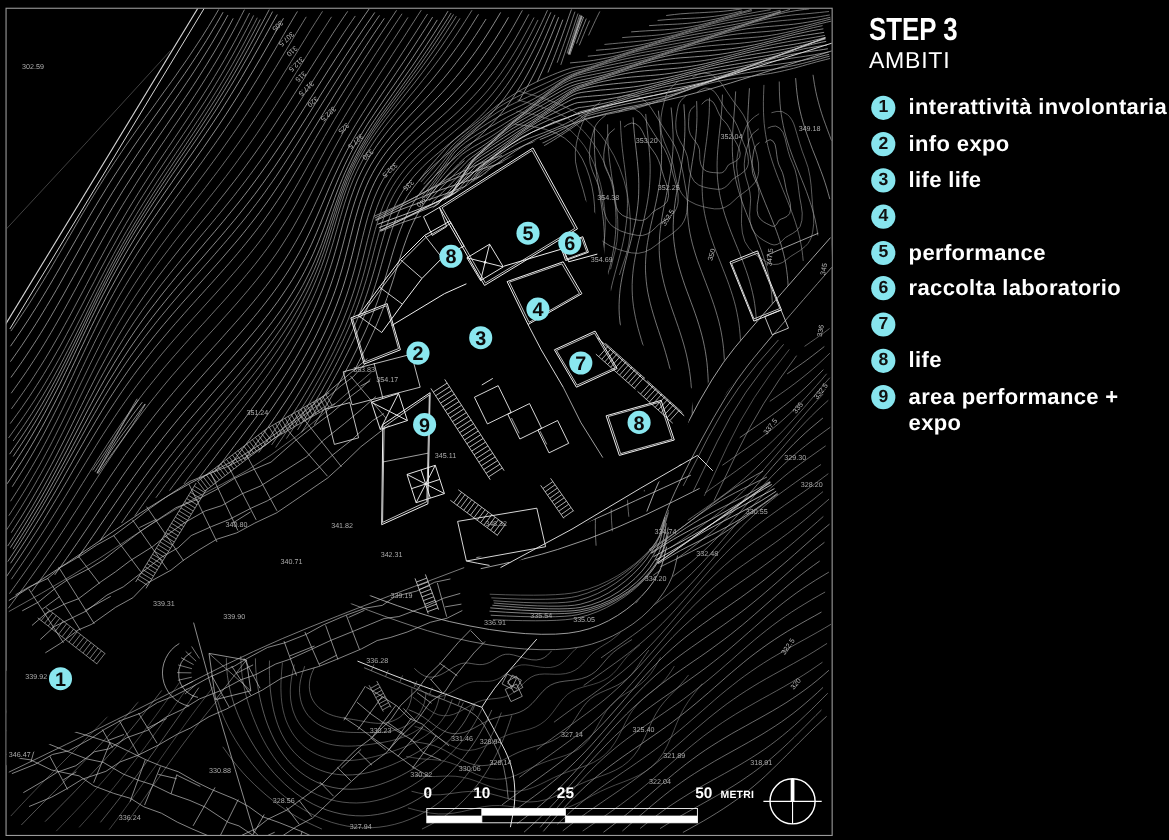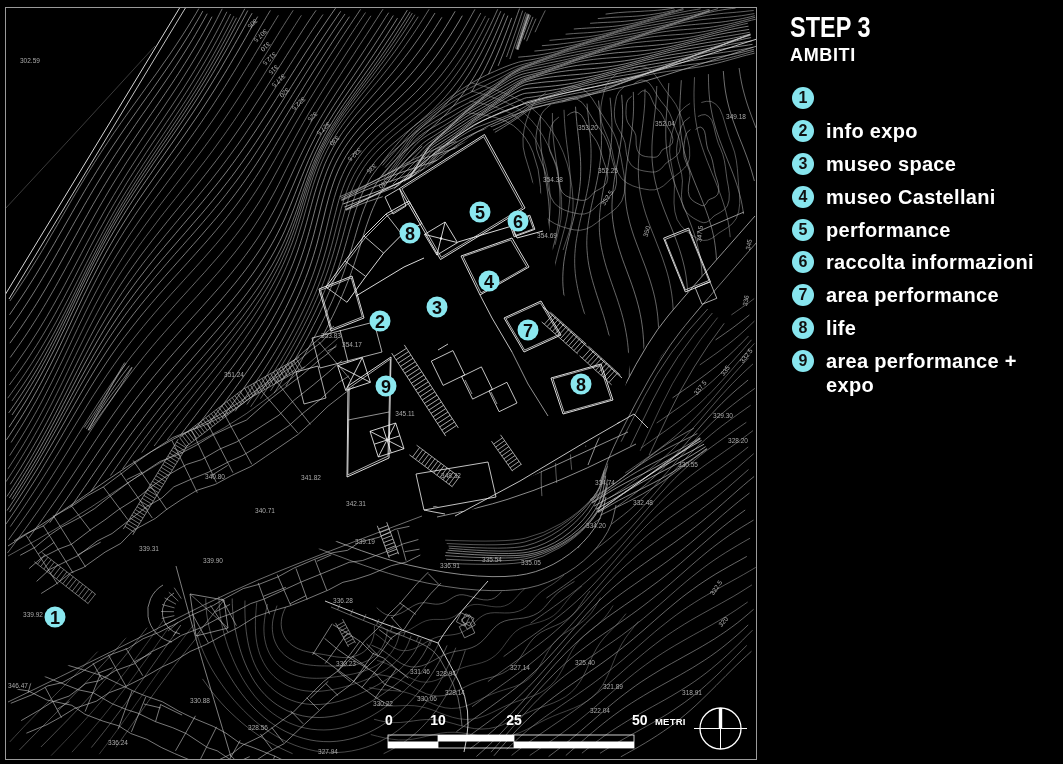--- a/index.html
+++ b/index.html
@@ -1,20 +1,20 @@
 <!DOCTYPE html>
 <html><head>
 <meta charset="utf-8">
 <style>
 html,body{margin:0;padding:0;background:#000;width:1063px;height:764px;overflow:hidden;}
 #stage{position:relative;width:1063px;height:764px;background:#000;font-family:"Liberation Sans",sans-serif;}
 #map{position:absolute;left:0;top:0;}
 #panel{position:absolute;left:788px;top:0;width:275px;height:550px;color:#fff;}
 .t1{position:absolute;left:2px;top:13px;font-size:29px;font-weight:bold;line-height:29px;transform:scaleX(0.81);transform-origin:left center;white-space:nowrap;}
-.t2{position:absolute;left:2px;top:46px;font-size:18px;font-weight:bold;line-height:19px;letter-spacing:0.65px;white-space:nowrap;}
+.t2{position:absolute;left:2px;top:46px;font-size:21px;font-weight:normal;line-height:19px;letter-spacing:0.65px;white-space:nowrap;}
 .item{position:absolute;left:0;width:275px;height:33px;}
 .badge{position:absolute;left:4px;top:5.4px;width:22px;height:22px;background:#87e5ee;border-radius:50%;color:#101010;font-weight:bold;font-size:16px;text-align:center;line-height:22px;}
 .lab{position:absolute;left:38px;top:4.4px;font-size:20px;font-weight:bold;line-height:24.6px;letter-spacing:0.32px;white-space:nowrap;}
 </style>
 </head>
 <body>
 <div id="stage">
 
 <svg id="map" width="1063" height="764" viewBox="0 0 1063 764">
 <rect x="0" y="0" width="1063" height="764" fill="#000"></rect>
@@ -943,50 +943,49 @@
 
 <div id="panel">
 
 <div class="t1">STEP 3</div>
 
 <div class="t2">AMBITI</div>
 <div style="height:14px"></div>
 
 <div class="item" style="top:82.1px">
         <span class="badge">1</span>
+        <span class="lab">interattività involontaria</span>
       </div>
 
 <div class="item" style="top:114.9px">
         <span class="badge">2</span>
         <span class="lab">info expo</span>
       </div>
 
 <div class="item" style="top:147.6px">
         <span class="badge">3</span>
-        <span class="lab">museo space</span>
+        <span class="lab">life life</span>
       </div>
 
 <div class="item" style="top:180.4px">
         <span class="badge">4</span>
-        <span class="lab">museo Castellani</span>
       </div>
 
 <div class="item" style="top:213.2px">
         <span class="badge">5</span>
         <span class="lab">performance</span>
       </div>
 
 <div class="item" style="top:246.0px">
         <span class="badge">6</span>
-        <span class="lab">raccolta informazioni</span>
+        <span class="lab">raccolta laboratorio</span>
       </div>
 
 <div class="item" style="top:278.7px">
         <span class="badge">7</span>
-        <span class="lab">area performance</span>
       </div>
 
 <div class="item" style="top:311.5px">
         <span class="badge">8</span>
         <span class="lab">life</span>
       </div>
 
 <div class="item" style="top:344.3px">
         <span class="badge">9</span>
         <span class="lab">area performance +<br>expo</span>

